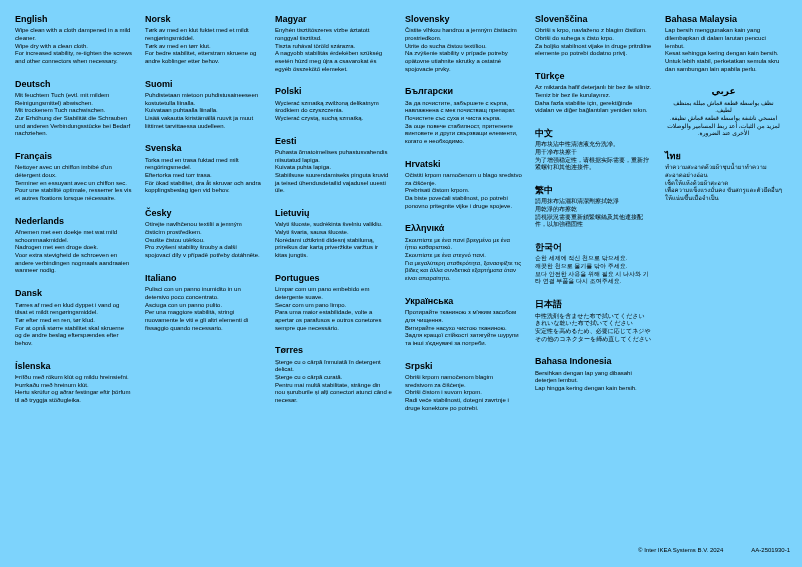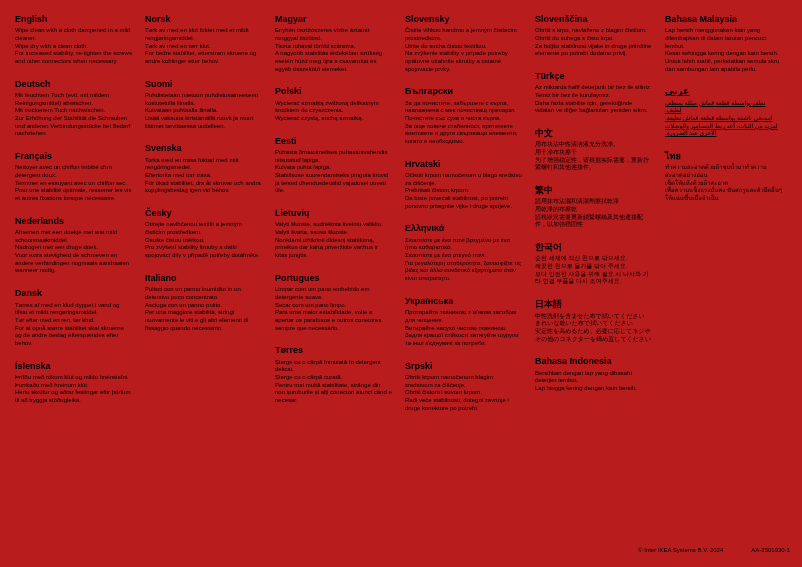--- a/index.html
+++ b/index.html
@@ -5,21 +5,21 @@
   * { margin: 0; padding: 0; box-sizing: border-box; }
   html, body { background: #ffffff; }
   body {
     font-family: "Liberation Sans", "DejaVu Sans", sans-serif;
     color: #000;
   }
   .page {
     position: relative;
     width: 802px;
     height: 567px;
-    background: #b91c1c;
+    background: #7dd3fc;
     overflow: hidden;
   }
   .columns {
     position: absolute;
     top: 14px;
     left: 15px;
     right: 10px;
     bottom: 28px;
     display: flex;
     gap: 13px;
@@ -34,21 +34,21 @@
     font-weight: bold;
     line-height: 1.15;
     margin-bottom: 3px;
     color: #000;
   }
   .lang-text {
     font-size: 6px;
     line-height: 1.28;
     color: #000;
   }
-  .rtl { direction: rtl; text-align: left; text-decoration: underline; }
+  .rtl { direction: rtl; text-align: center; }
   .footer {
     position: absolute;
     bottom: 14px;
     right: 12px;
     display: flex;
     align-items: baseline;
     gap: 28px;
     font-size: 6px;
     color: #000;
   }

